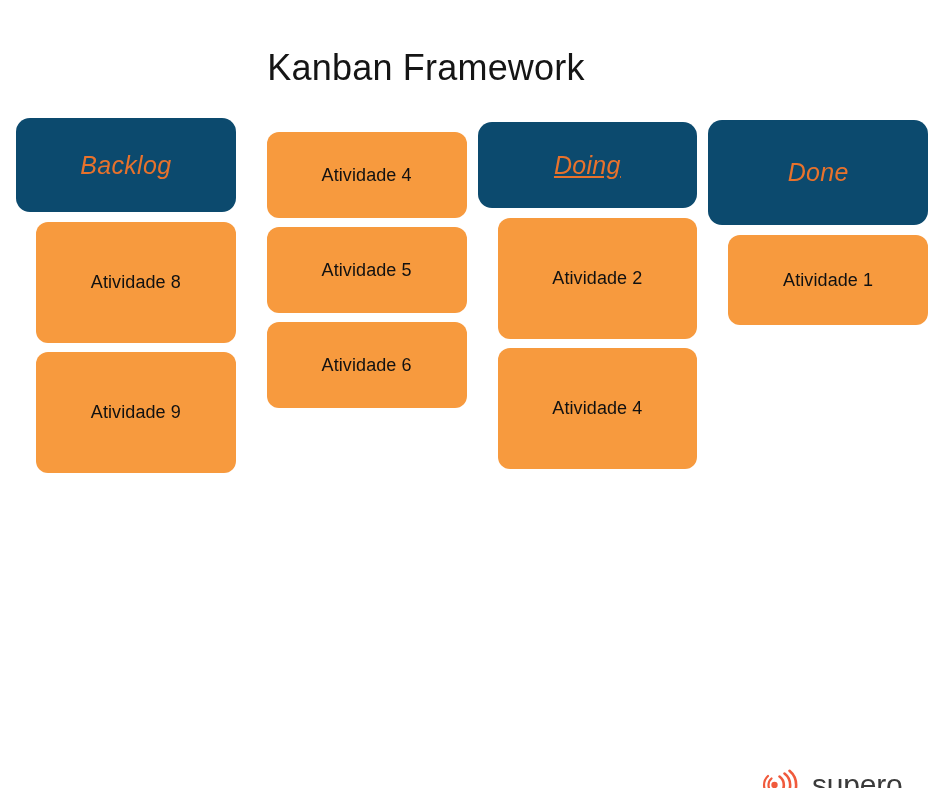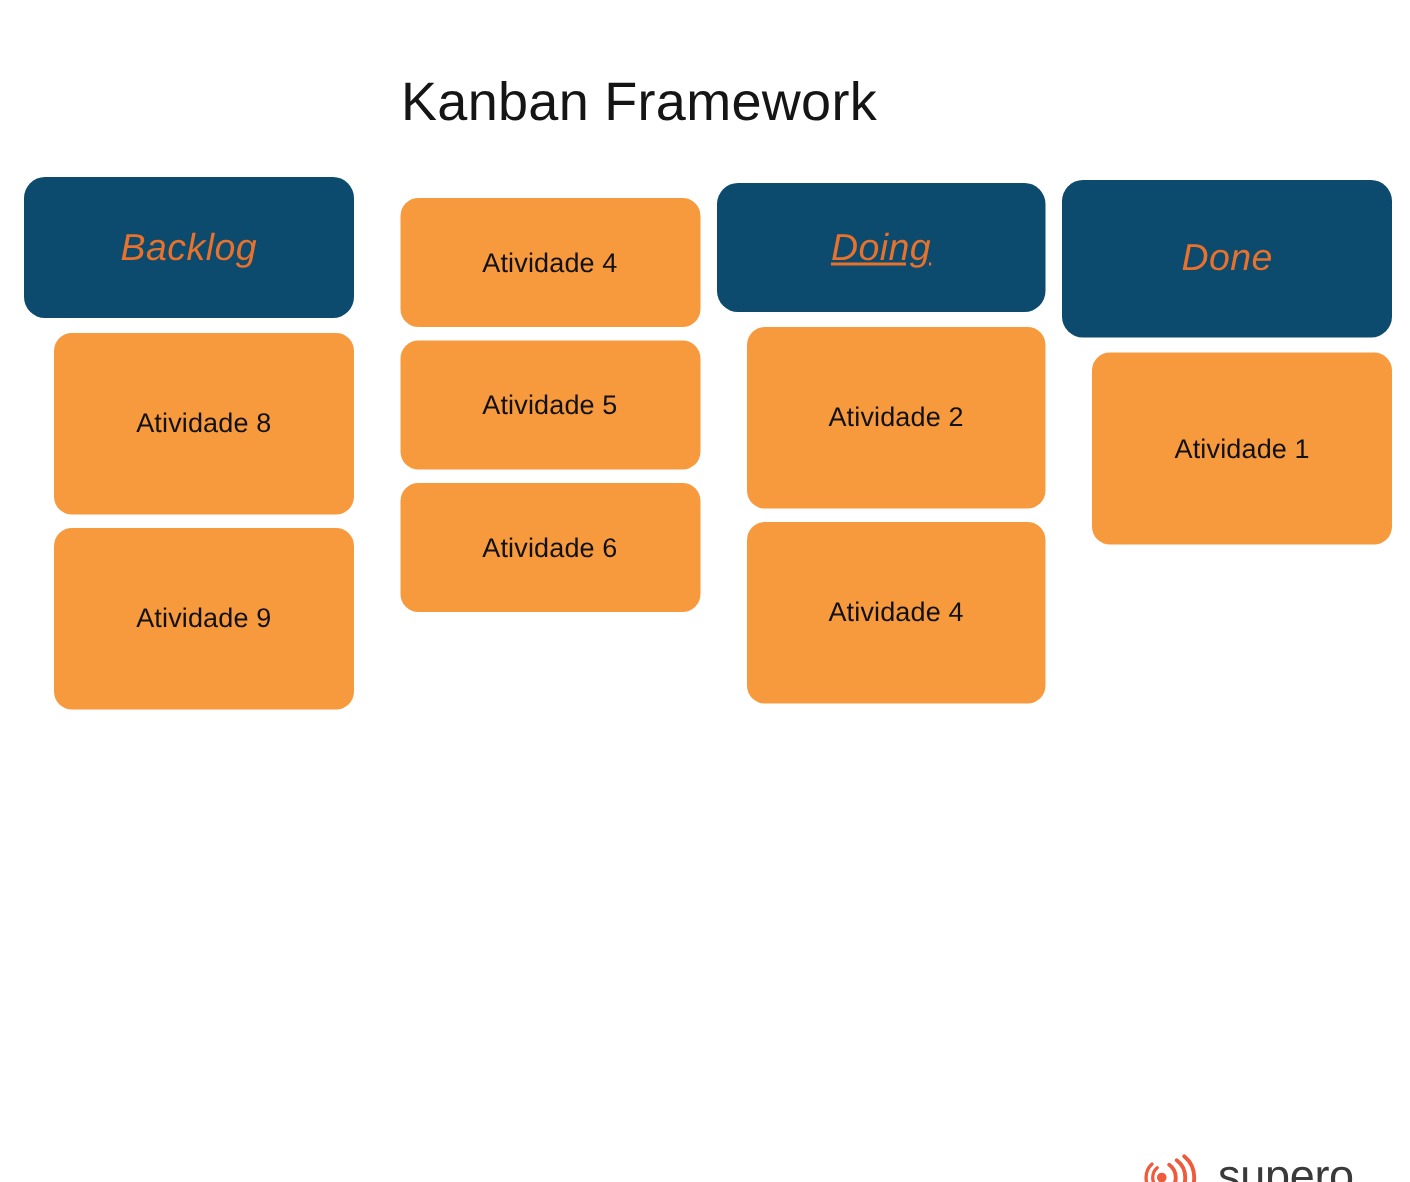--- a/index.html
+++ b/index.html
@@ -90,21 +90,21 @@
   .col-todo .column-header { height: 90px; }
   .col-todo .column-cards  { margin-top: 10px; gap: 9px; }
   .col-todo .card          { height: 86px; }
 
   .col-doing .column-header { height: 86px; text-decoration: underline; }
   .col-doing .column-cards  { margin-top: 10px; gap: 9px; }
   .col-doing .card          { height: 121px; }
 
   .col-done .column-header { height: 105px; }
   .col-done .column-cards  { margin-top: 10px; gap: 9px; }
-  .col-done .card          { height: 128px; }
+  .col-done .card          { height: 90px; }
 
   
   .col-todo   { margin-top: 4px; }
   .col-doing  { margin-top: 4px; }
   .col-done   { margin-top: 2px; }
 
   #brand-logo {
     position: absolute;
     left: 762px;
     top: 762px;

